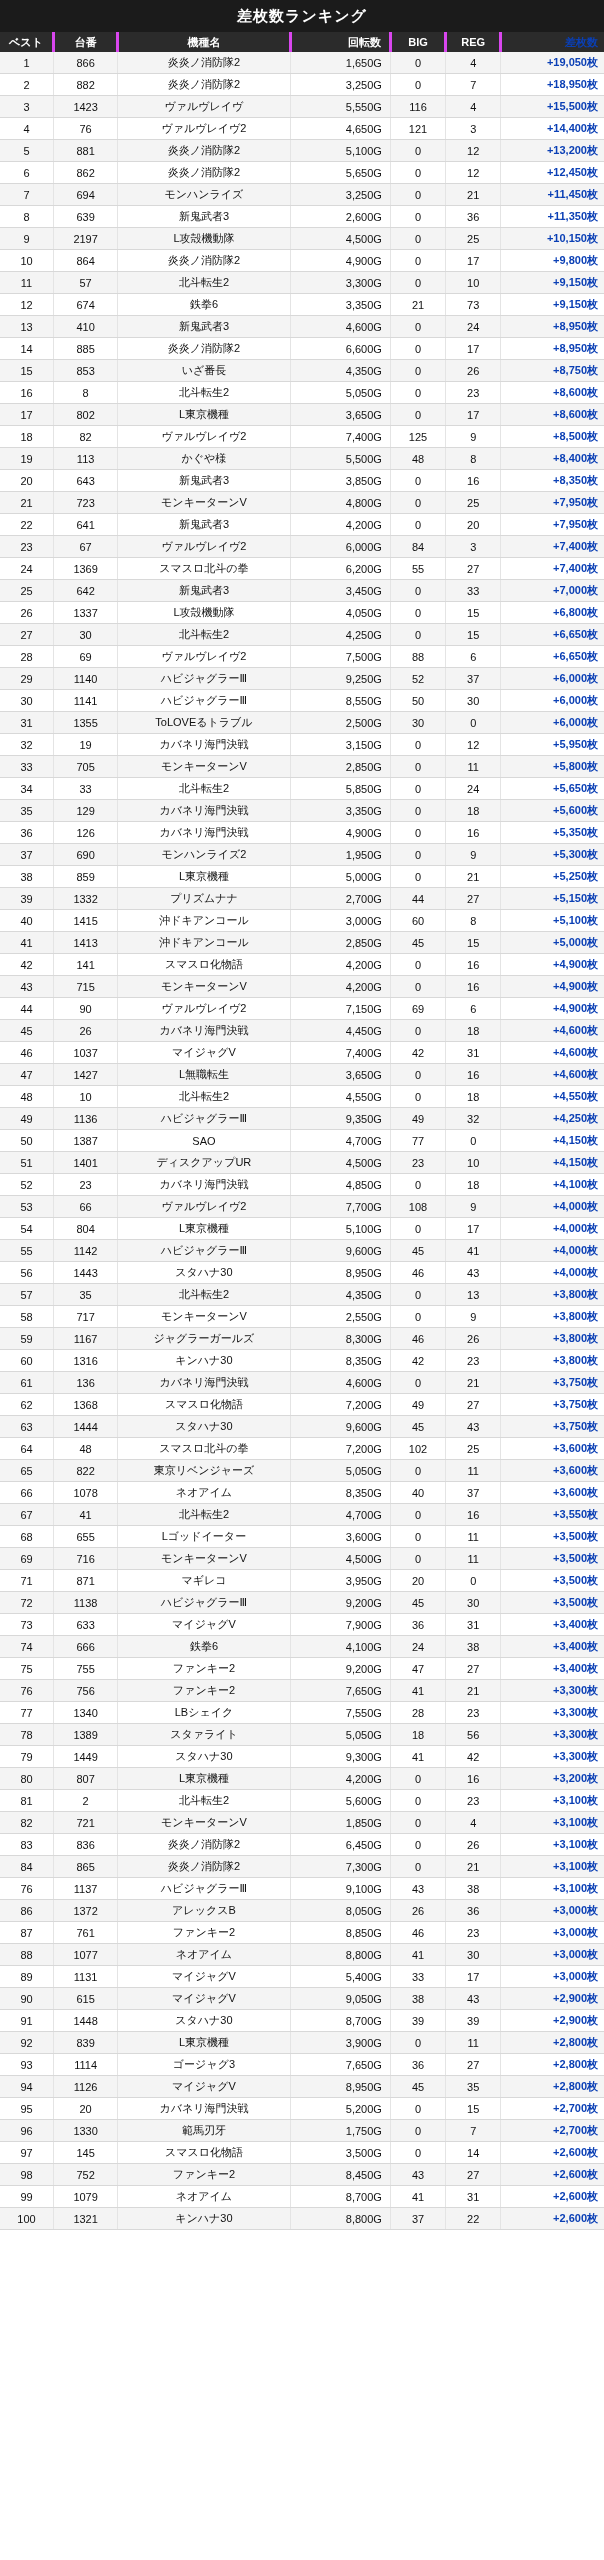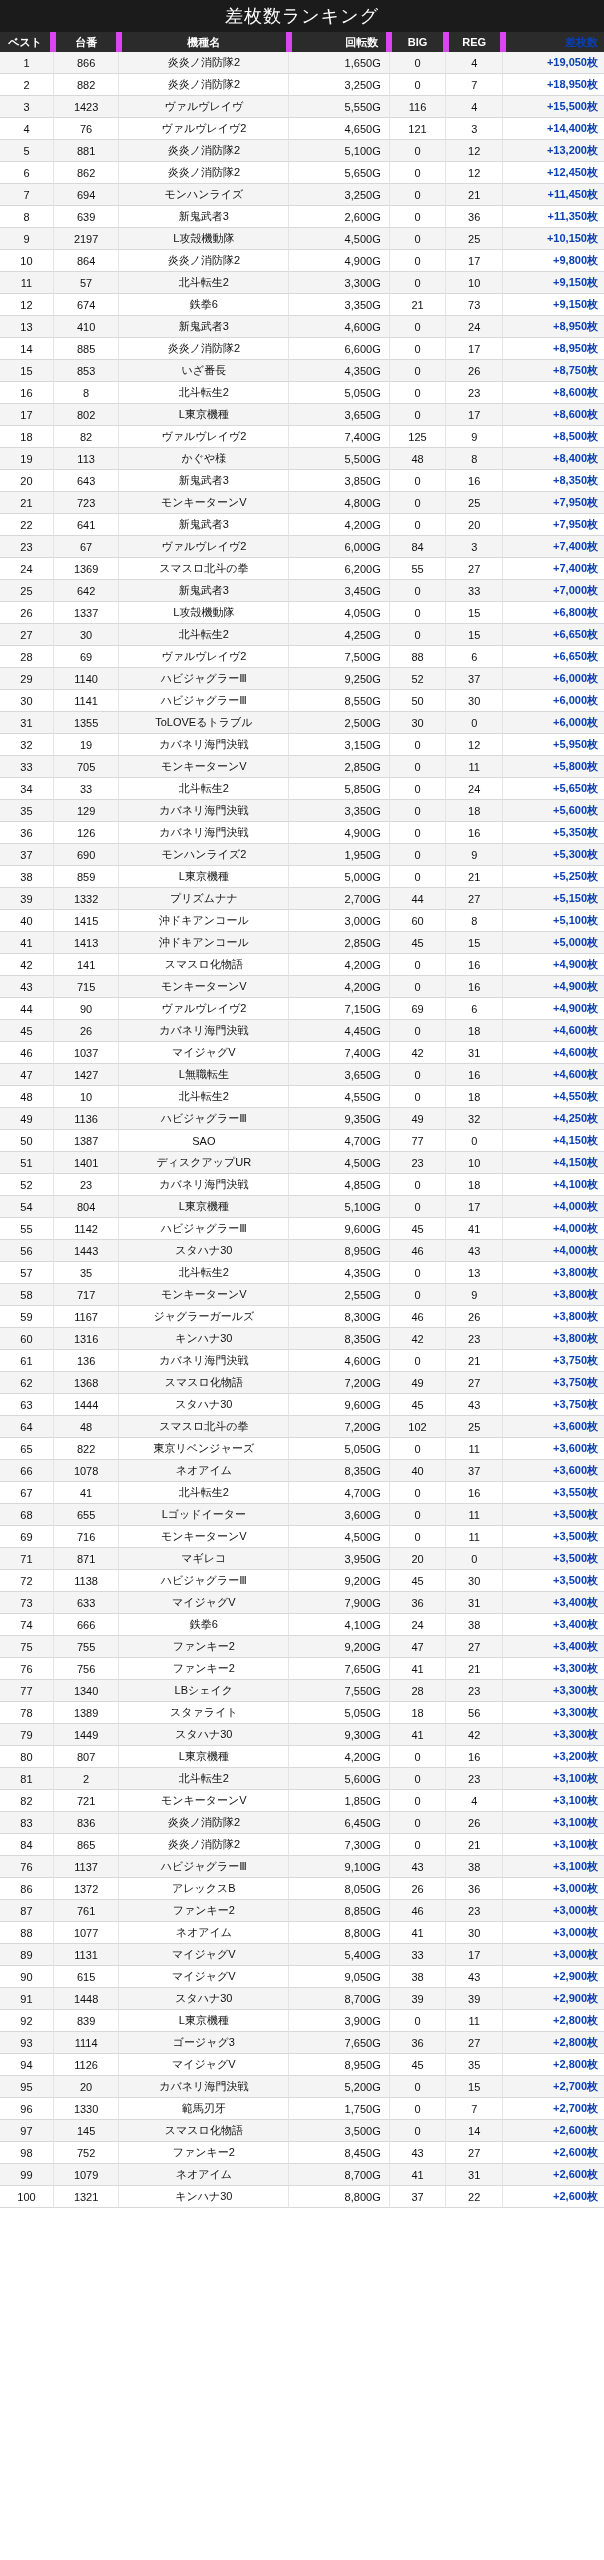--- a/index.html
+++ b/index.html
@@ -1,21 +1,21 @@
 <!DOCTYPE html>
 <html><head>
 <meta charset="utf-8">
 <style>
   html,body{margin:0;padding:0;background:#ffffff;}
   body{font-family:"Liberation Sans","DejaVu Sans",sans-serif;}
   .page{width:604px;position:relative;}
   .title-bar{height:32px;background:#1b1b1b;color:#ffffff;display:flex;align-items:center;justify-content:center;}
-  .title-bar .title{font-size:18px;font-weight:normal;letter-spacing:1px;}
+  .title-bar .title{font-size:15px;font-weight:bold;letter-spacing:1px;}
   table{border-collapse:collapse;width:604px;table-layout:fixed;}
-  thead th{background:#2b2b2b;color:#ffffff;font-size:11px;font-weight:bold;height:20px;border-right:6px solid #d946ef;padding:0;}
+  thead th{background:#2b2b2b;color:#ffffff;font-size:11px;font-weight:bold;height:20px;border-right:3px solid #d946ef;padding:0;}
   thead th:last-child{border-right:none;}
   tbody td{font-size:11px;height:21px;padding:0 4px;border-bottom:1px solid #d8d8d8;border-right:1px solid #e4e4e4;text-align:center;color:#111;overflow:hidden;white-space:nowrap;}
   tbody td:last-child{border-right:none;}
   tbody tr:nth-child(odd){background:#f4f4f4;}
   tbody tr:nth-child(even){background:#ffffff;}
   .c-rank{width:46px;}
   .c-dai{width:54px;}
   .c-kishu{width:150px;text-align:center;}
   .c-kaiten{width:78px;text-align:right;padding-right:8px;}
   .c-big{width:46px;}
@@ -505,20 +505,29 @@
         <tr>
           <td class="c-rank">52</td>
           <td class="c-dai">23</td>
           <td class="c-kishu">カバネリ海門決戦</td>
           <td class="c-kaiten">4,850G</td>
           <td class="c-big">0</td>
           <td class="c-reg">18</td>
           <td class="c-sa">+4,100枚</td>
         </tr>
         <tr>
+          <td class="c-rank">53</td>
+          <td class="c-dai">66</td>
+          <td class="c-kishu">ヴァルヴレイヴ2</td>
+          <td class="c-kaiten">7,700G</td>
+          <td class="c-big">108</td>
+          <td class="c-reg">9</td>
+          <td class="c-sa">+4,000枚</td>
+        </tr>
+        <tr>
           <td class="c-rank">54</td>
           <td class="c-dai">804</td>
           <td class="c-kishu">L東京機種</td>
           <td class="c-kaiten">5,100G</td>
           <td class="c-big">0</td>
           <td class="c-reg">17</td>
           <td class="c-sa">+4,000枚</td>
         </tr>
         <tr>
           <td class="c-rank">55</td>

